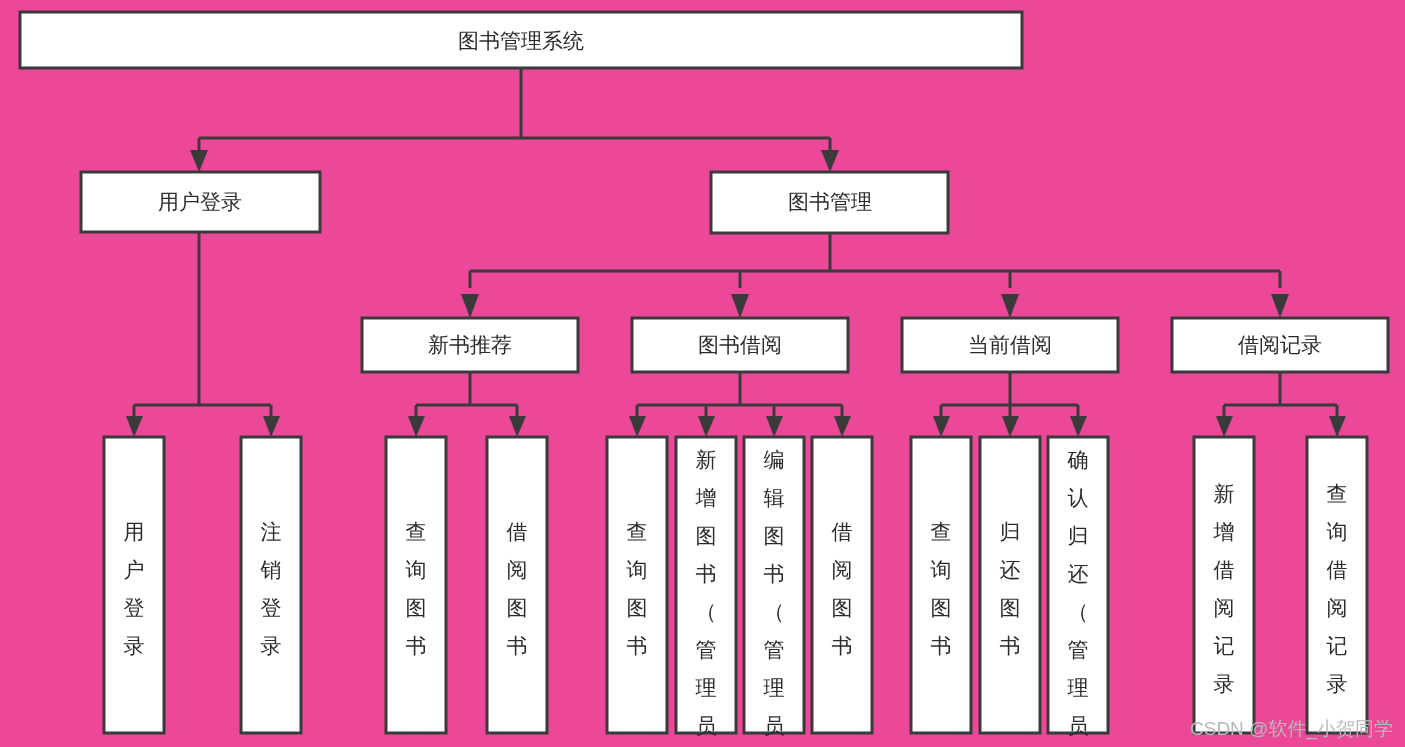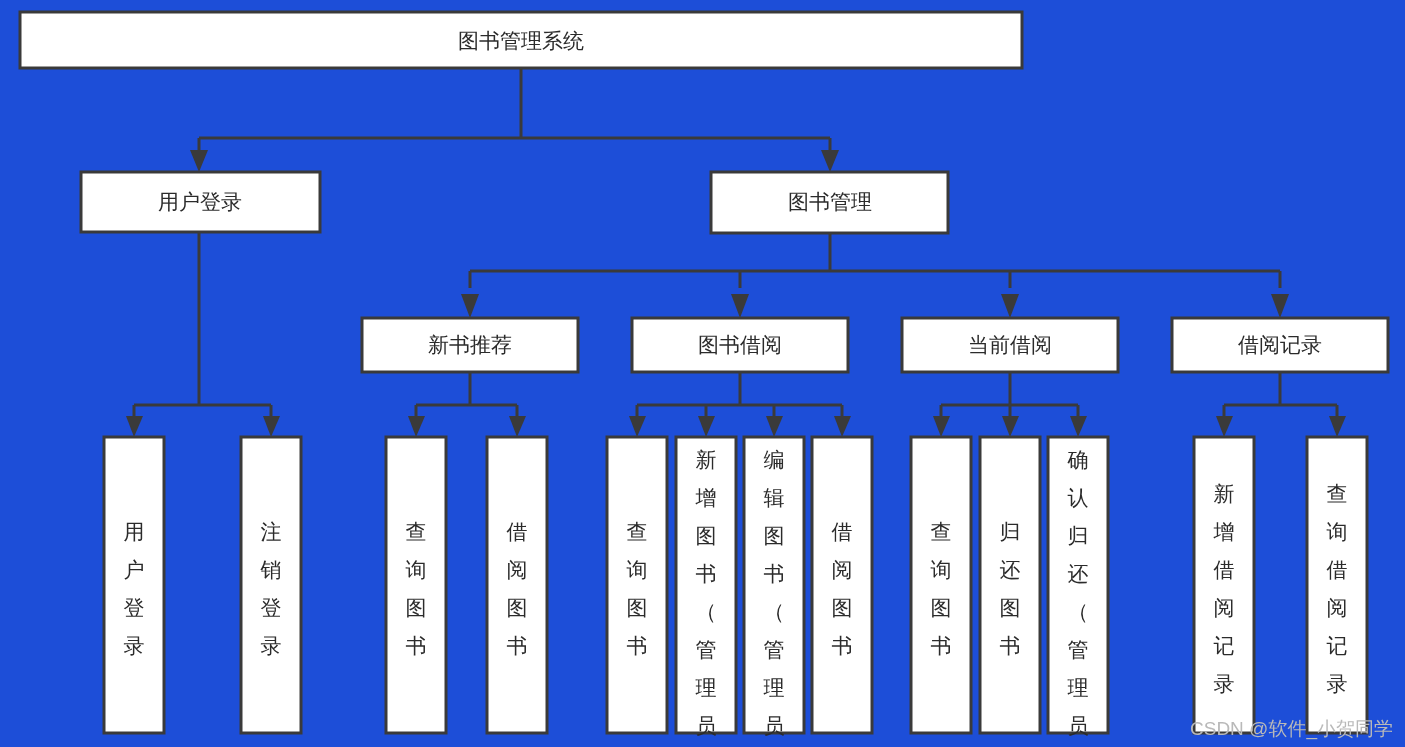--- a/index.html
+++ b/index.html
@@ -8,21 +8,21 @@
     padding: 0;
     background: #ffffff;
   }
   body {
     font-family: "Liberation Sans", "DejaVu Sans", sans-serif;
   }
   #diagram-root {
     position: relative;
     width: 1405px;
     height: 747px;
-    background: #1d4ed8;
+    background: #ec4899;
     overflow: hidden;
   }
   svg#tree-svg {
     position: absolute;
     left: 0;
     top: 0;
     width: 1405px;
     height: 747px;
     display: block;
   }

